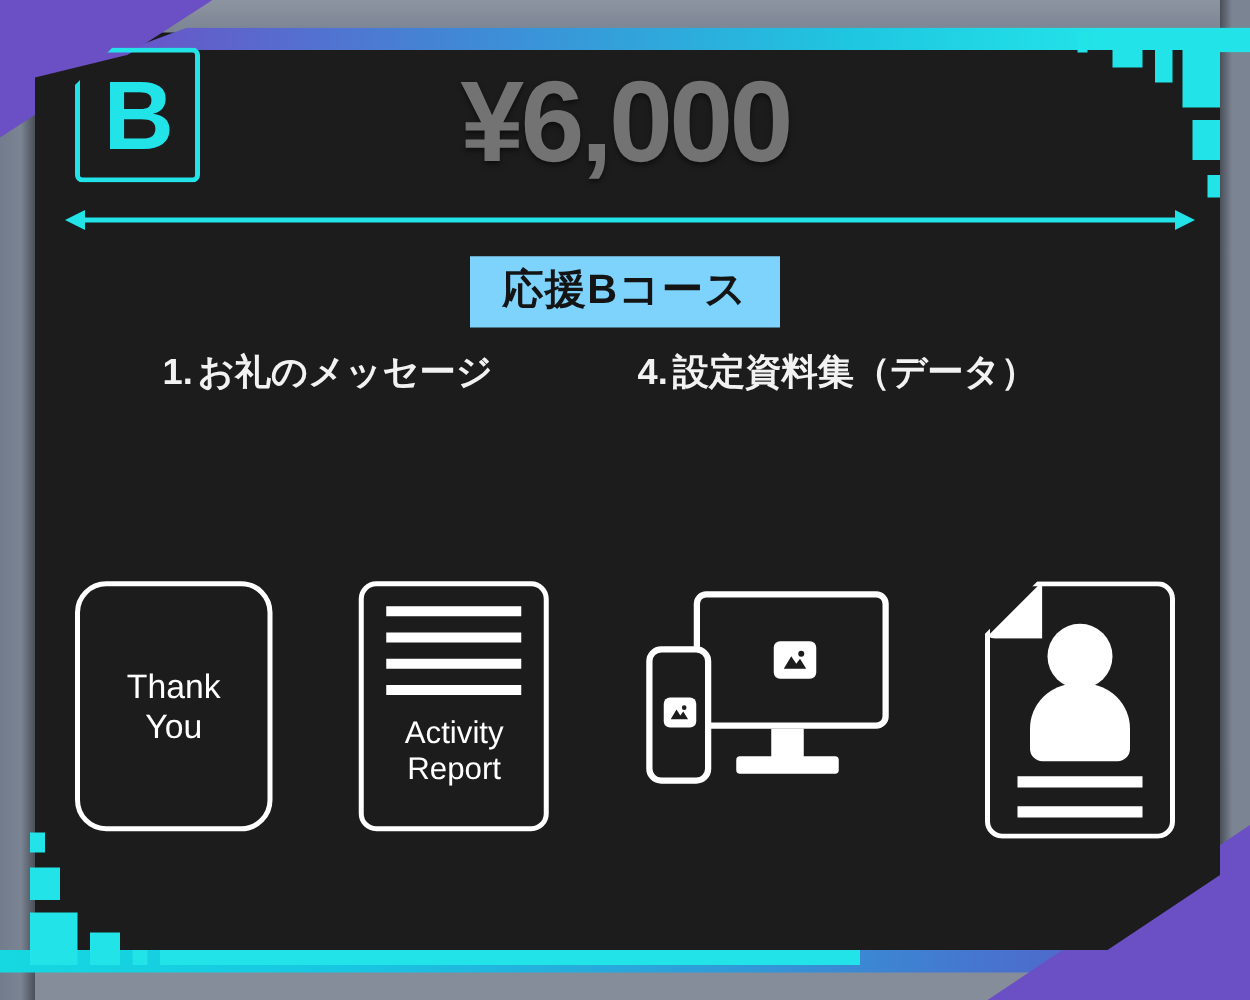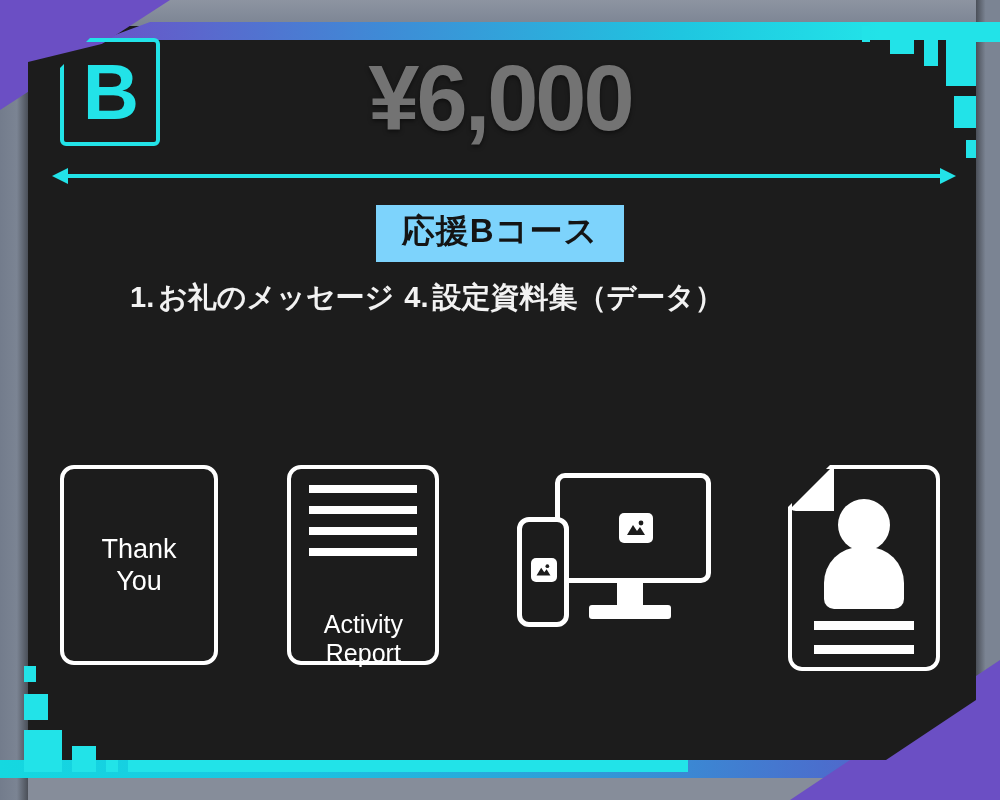--- a/index.html
+++ b/index.html
@@ -108,49 +108,49 @@
   .course-banner span {
     background:#7dd3fc; color:#141414;
     font-size:33px; font-weight:bold;
     padding:4px 26px 8px;
     letter-spacing:1px;
   }
 
   
   .benefits {
     position:absolute; left:130px; right:120px; top:278px;
-    display:grid; grid-template-columns:1fr 1fr 1fr;
+    display:grid; grid-template-columns:1fr 1fr;
     column-gap:10px; row-gap:6px;
   }
   .benefit {
     color:#f2f2f2; font-size:29px; font-weight:bold;
     white-space:nowrap; letter-spacing:0px;
   }
   .benefit .num { margin-right:4px; }
 
   
   .icons {
     position:absolute; left:60px; right:60px; top:465px; height:210px;
     display:flex; align-items:flex-start; justify-content:space-between;
   }
   .icon-cell { position:relative; }
 
   .card {
     width:158px; height:200px;
-    border:4px solid #ffffff; border-radius:14px;
+    border:4px solid #ffffff; border-radius:25px;
     display:flex; flex-direction:column; align-items:center; justify-content:center;
     color:#ffffff;
   }
   .thank-text { font-size:27px; line-height:1.2; text-align:center; }
 
   .doc-card {
     width:152px; height:200px;
     border:4px solid #ffffff; border-radius:14px;
     display:flex; flex-direction:column; align-items:center;
-    padding-top:16px; color:#ffffff;gap:38px;
+    padding-top:16px; color:#ffffff;
   }
   .doc-lines { width:108px; display:flex; flex-direction:column; gap:13px; margin-bottom:16px; }
   .doc-lines i { display:block; height:8px; background:#ffffff; }
   .doc-title { font-size:25px; line-height:1.15; text-align:center; }
 
   .wall { width:210px; height:180px; position:relative; }
   .monitor {
     position:absolute; left:46px; top:8px; width:156px; height:110px;
     border:5px solid #ffffff; border-radius:10px;
   }

